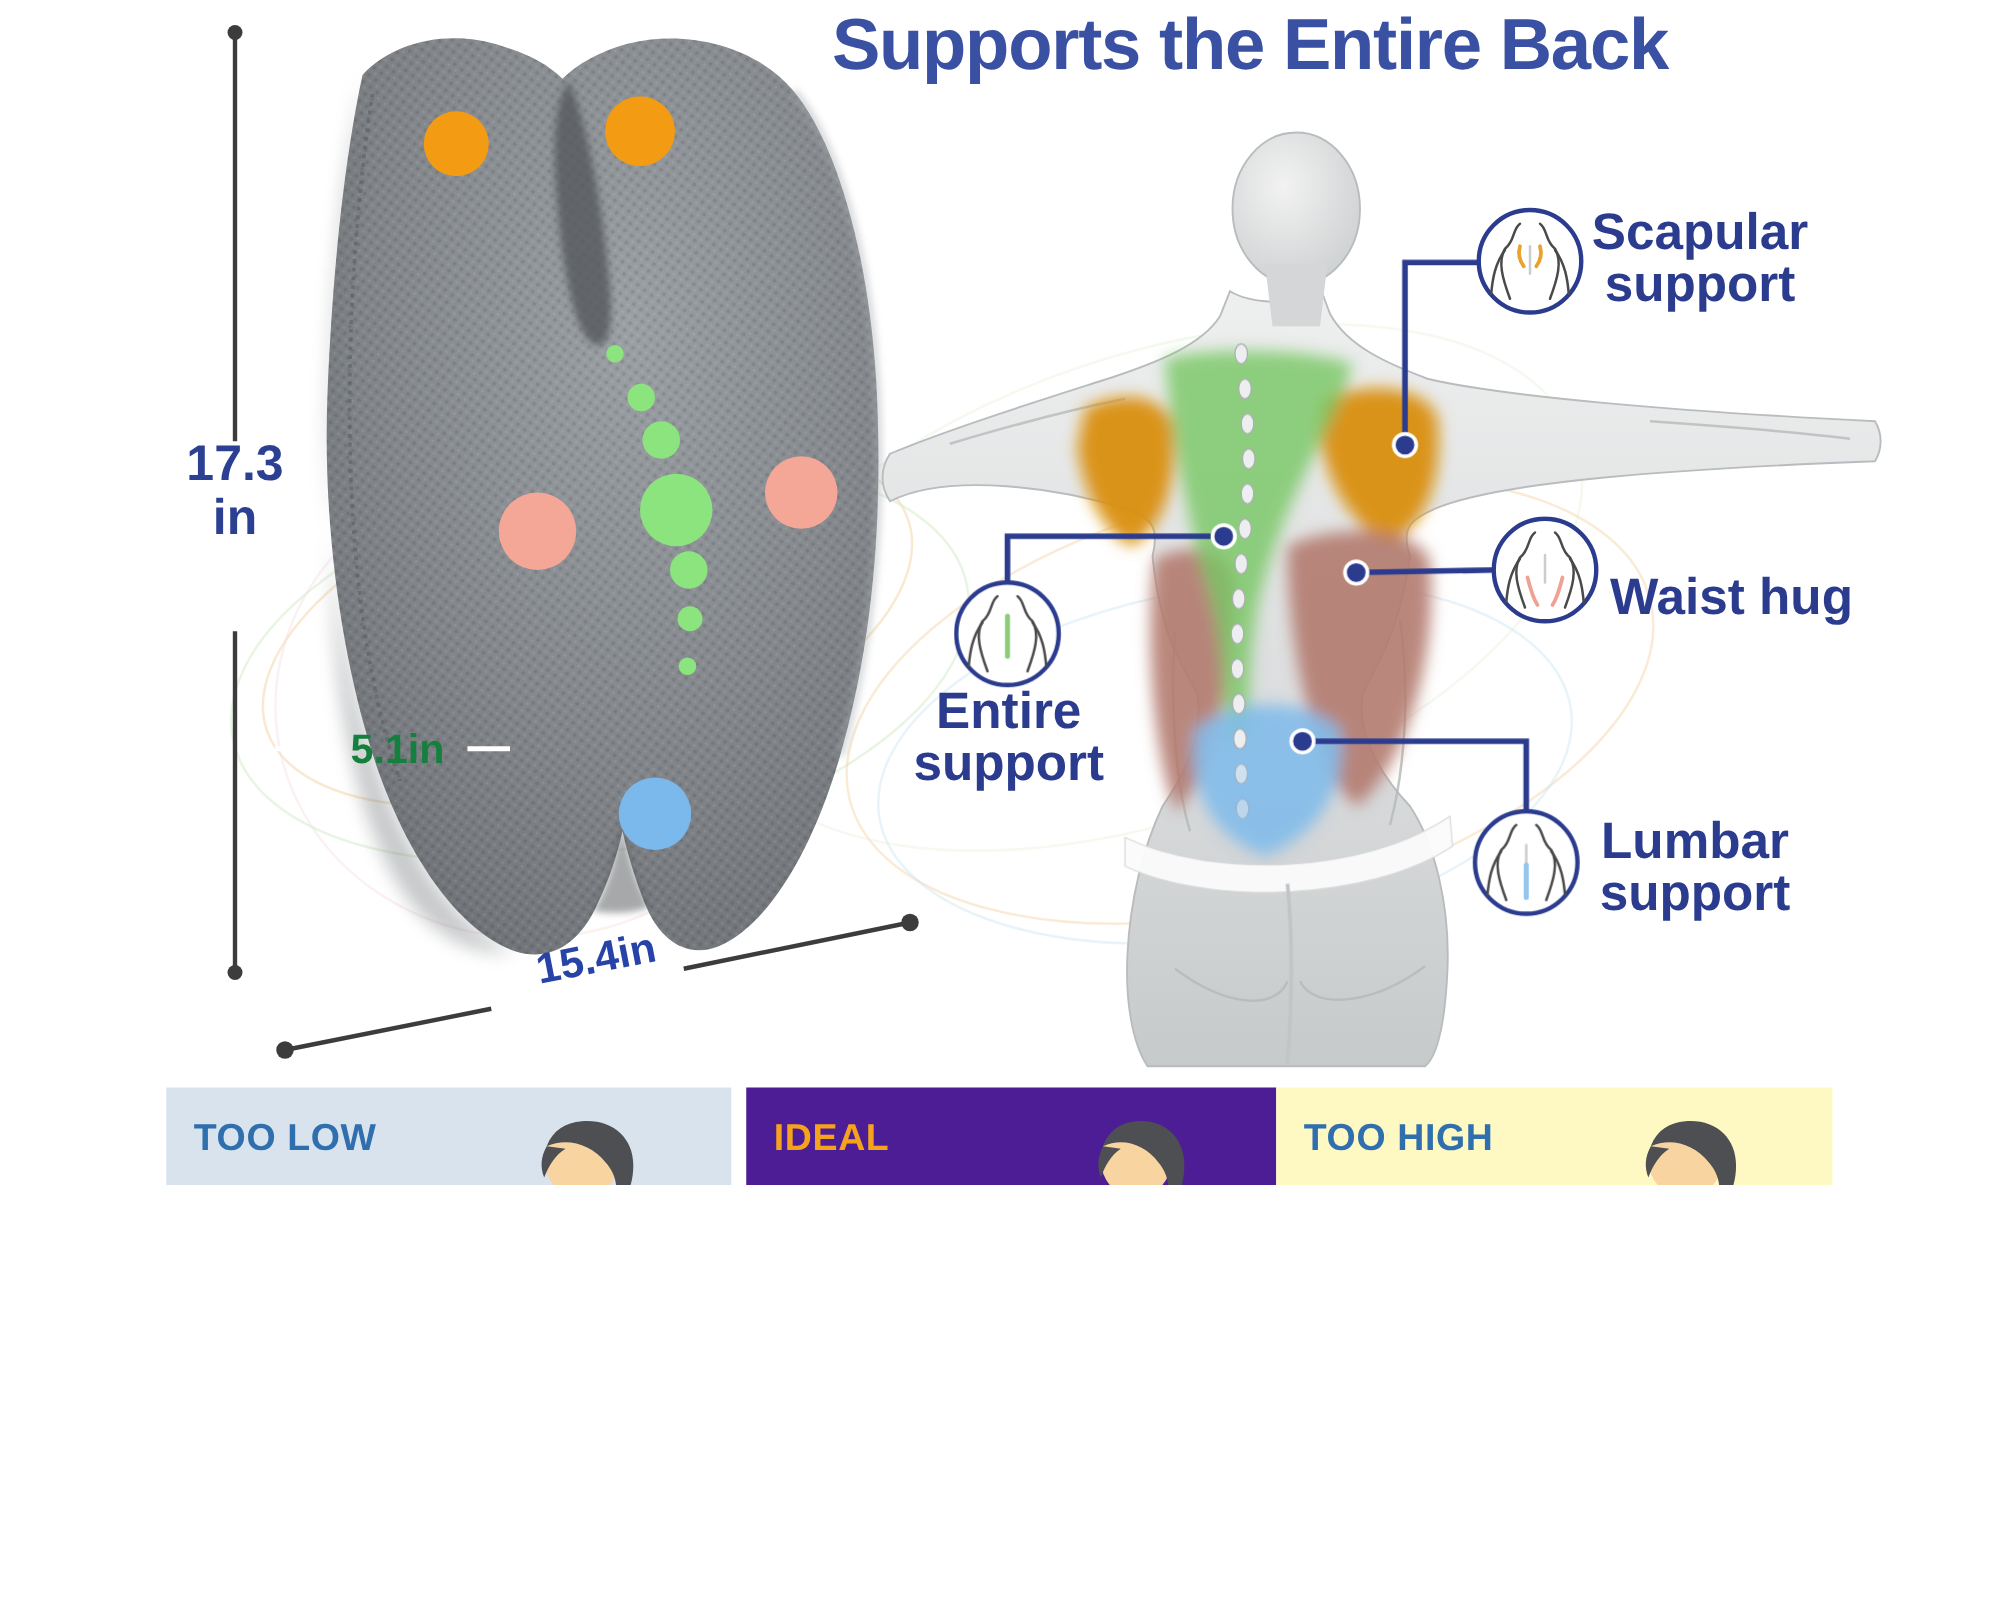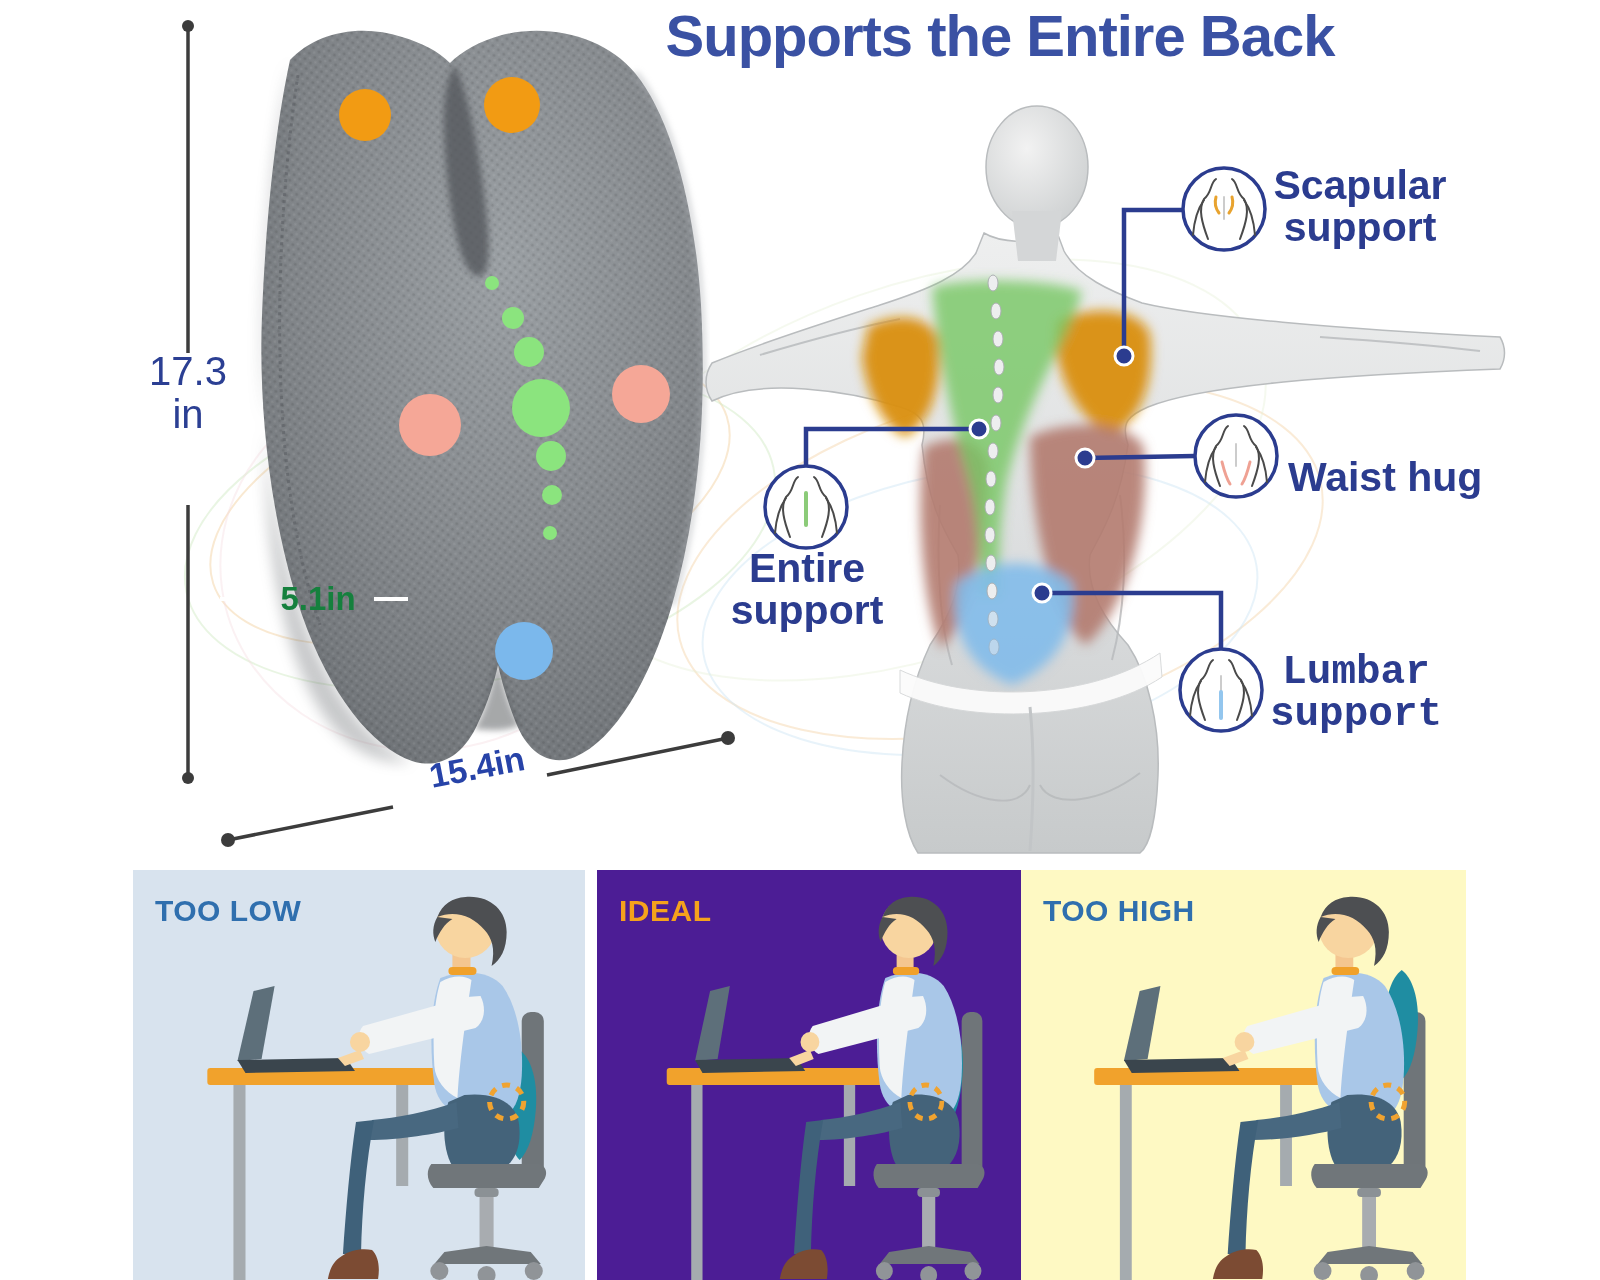--- a/index.html
+++ b/index.html
@@ -1,32 +1,32 @@
 <!DOCTYPE html>
 <html><head>
 <meta charset="utf-8">
 <style>
   html,body{margin:0;padding:0;background:#fff;}
-  .stage{position:relative;width:1600px;height:1280px;background:#ffffff;overflow:hidden;
+  .stage{position:relative;width:1600px;height:948px;background:#ffffff;overflow:hidden;
          font-family:"Liberation Sans","DejaVu Sans",sans-serif;}
   .abs{position:absolute;}
   .page-title{left:540px;top:2px;width:920px;text-align:center;
     font-size:58px;font-weight:800;letter-spacing:-1px;color:#3A51A3;}
   
-  .dim{color:#2B3F93;font-weight:400;text-align:center;}
+  .dim{color:#2B3F93;font-weight:700;text-align:center;}
   .dim-h{left:128px;top:350px;width:120px;font-size:40px;line-height:1.08;}
   .dim-d{left:262px;top:580px;width:112px;font-size:33px;color:#15803d;font-weight:600;}
   .dim-w{left:402px;top:748px;width:150px;font-size:34px;color:#2743A8;font-weight:600;
          transform:rotate(-11deg);}
   
   .callout-label{color:#2B3C8F;font-size:41px;font-weight:600;line-height:1.02;text-align:center;}
   .cl-scapular{left:1245px;top:165px;width:230px;}
   .cl-waist{left:1288px;top:444px;width:230px;text-align:left;margin-top:13px;}
   .cl-spine{left:700px;top:548px;width:214px;}
-  .cl-lumbar{left:1250px;top:652px;width:212px;font-family:Liberation Mono, monospace;}
+  .cl-lumbar{left:1250px;top:652px;width:212px;}
   
   .panel{position:absolute;top:870px;height:410px;overflow:hidden;}
   .panel .scene{position:absolute;left:0;top:0;width:100%;height:100%;}
   .panel-label{position:absolute;left:22px;top:24px;font-size:30px;font-weight:800;
     letter-spacing:.5px;z-index:3;}
   .label-blue{color:#2F6FAE;}
   .label-orange{color:#F5A21C;}
   svg{display:block;}
 </style>
 </head>

